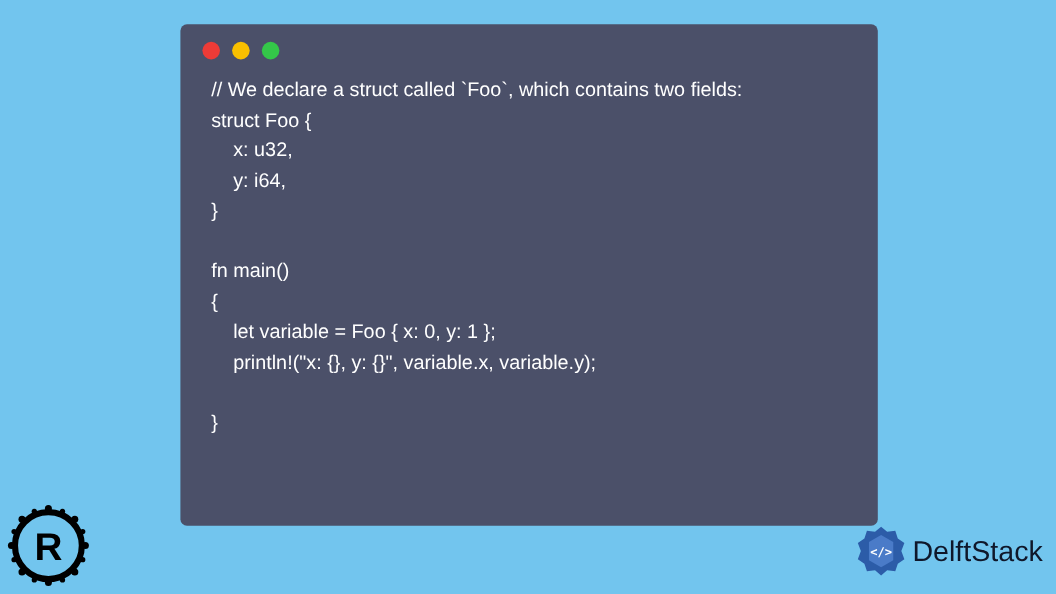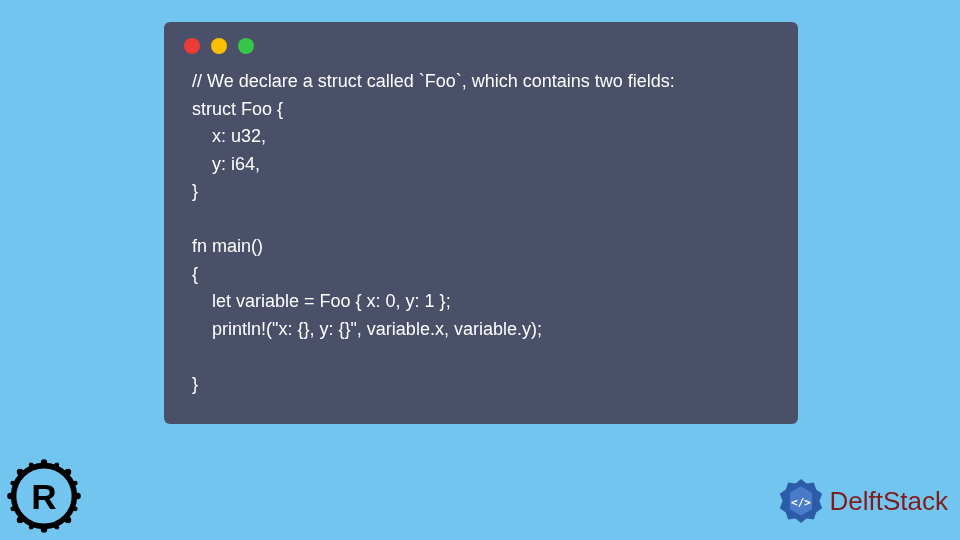--- a/index.html
+++ b/index.html
@@ -9,21 +9,21 @@
     background: #72c5ee;
     position: relative;
     font-family: Arial, Helvetica, sans-serif;
     overflow: hidden;
   }
   .code-window {
     position: absolute;
     left: 164px;
     top: 22px;
     width: 634px;
-    height: 402px;
+    height: 456px;
     background: #4b5069;
     border-radius: 6px;
     padding: 0;
   }
   .traffic-lights {
     display: flex;
     gap: 11px;
     padding: 16px 20px 8px 20px;
   }
   .dot {
@@ -51,21 +51,21 @@
   }
   .delft {
     position: absolute;
     right: 12px;
     bottom: 16px;
     display: flex;
     align-items: center;
     gap: 6px;
   }
   .delft-text {
-    color: #7f1d1d;
+    color: #0f172a;
     font-size: 26px;
     font-weight: 500;
     font-family: Arial, sans-serif;
   }
   .delft-icon {
     width: 46px;
     height: 46px;
   }
 </style>
 </head>

